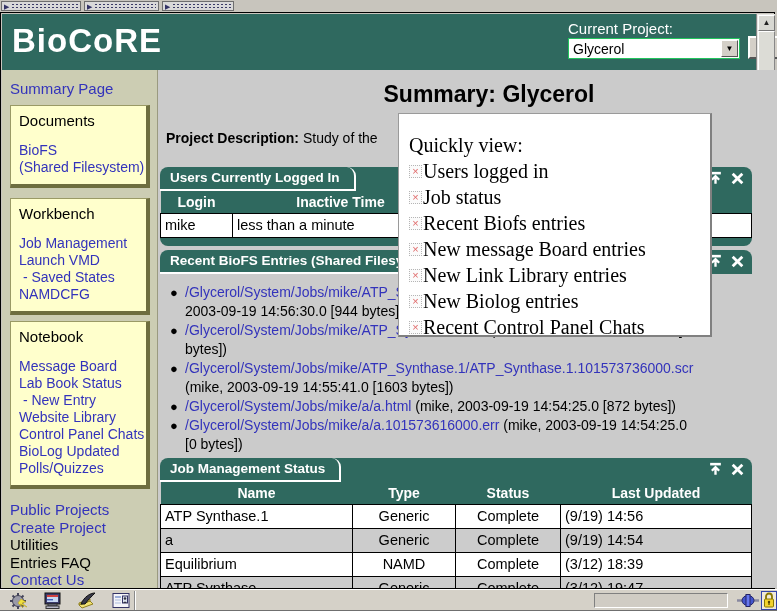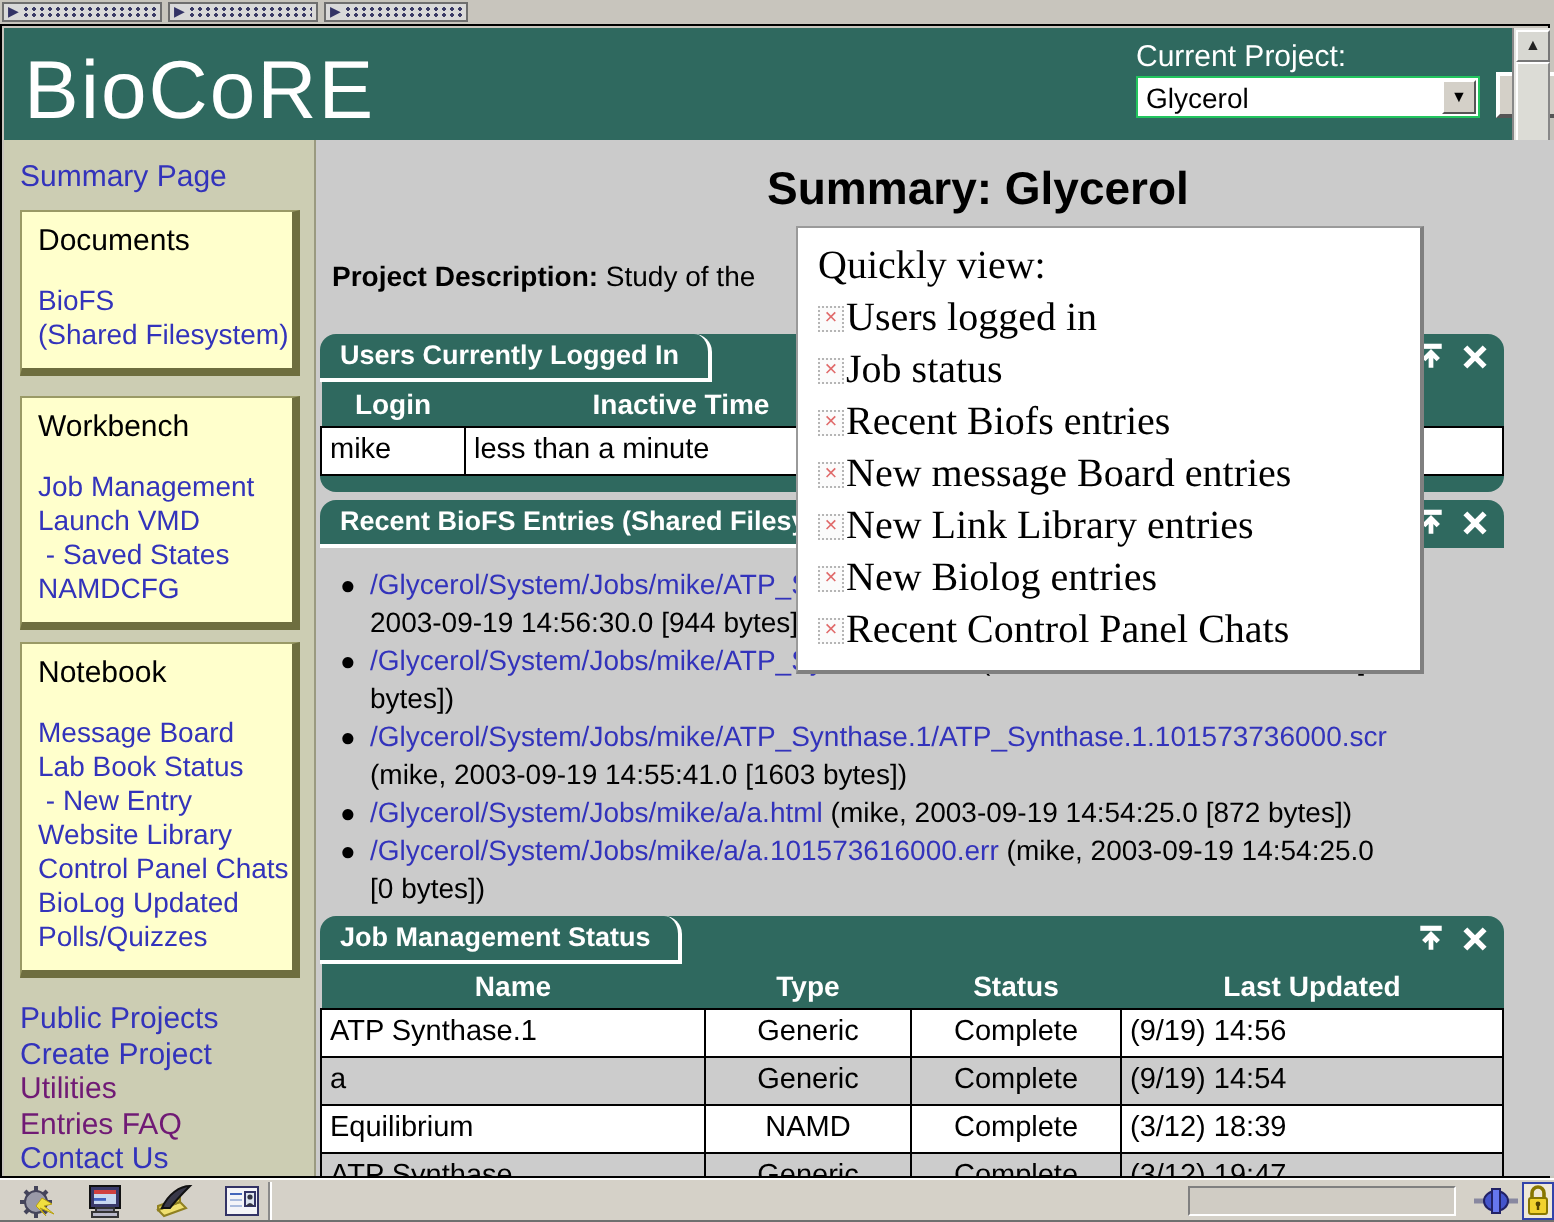--- a/index.html
+++ b/index.html
@@ -17,22 +17,22 @@
   .wm-tab .dots { flex:1; height:6px;
     background-image:radial-gradient(circle, #3a3a66 0.8px, transparent 0.9px);
     background-size:4px 3px; }
 
   
   .window-frame { left:0; top:12px; width:775px; height:577px;
     border:1px solid #000; z-index:0; pointer-events:none; }
 
   
   .page-header { left:2px; top:14px; width:754px; height:56px; background:#2F695F; }
-  .logo { position:absolute; left:10px; top:8px; color:#fff; font-size:41px;
-    font-weight:normal; letter-spacing:1px; }
+  .logo { position:absolute; left:10px; top:8px; color:#fff; font-size:33px;
+    font-weight:bold; letter-spacing:1px; }
   .curproj-label { position:absolute; left:566px; top:6px; color:#fff; font-size:15px; }
   .proj-select { position:absolute; left:566px; top:24px; width:172px; height:21px;
     background:#fff; border:1px solid #22c55e; display:flex; align-items:center; }
   .proj-select .val { flex:1; padding-left:4px; font-size:14px; }
   .proj-select .dd-btn { width:17px; height:17px; margin-right:1px; background:#D4D0C8;
     border:1px solid; border-color:#fff #555 #555 #fff; font-size:8px;
     display:flex; align-items:center; justify-content:center; }
   .btn3d { background:#D4D0C8; border:2px solid; border-color:#fff #555 #555 #fff;
     font-size:13px; color:#222; padding:1px 8px; }
 
@@ -43,21 +43,21 @@
     border:1px solid; border-color:#fff #777 #777 #fff; text-align:center;
     font-size:8px; line-height:14px; color:#222; }
   .sb-thumb { position:absolute; left:1px; top:17px; width:17px; height:150px;
     background:#DCDCD6; border:1px solid; border-color:#fff #888 #888 #fff; }
   .sb-grip { position:absolute; bottom:4px; left:3px; }
 
   
   .sidebar { left:2px; top:70px; width:156px; height:518px; background:#CCCDB3;
     padding:10px 0 0 8px; border-right:1px solid #9a9a80; }
   a, .link { color:#3333BB; text-decoration:none; cursor:pointer; }
-  .link-dark { color:#701a75; }
+  .link-dark { color:#000000; }
   .slink { font-size:15px; line-height:17px; }
   .side-box { background:#FFFFCC; width:140px; margin:8px 0 0 0;
     border:1px solid #9a9a66; border-right:4px solid #6e6e3f;
     border-bottom:4px solid #6e6e3f; padding:6px 6px 8px 8px; }
   .side-box .bx-title { font-size:15px; color:#000; margin-bottom:13px; }
   .side-box .bx-link { display:block; font-size:14px; line-height:17px; white-space:pre; }
   .nav-links { margin-top:12px; }
   .nav-links .nl { display:block; font-size:15px; line-height:17.5px; }
   .side-rule { width:138px; height:0; border-top:2px solid #111; margin:11px 0 10px 0; }
 
@@ -92,21 +92,21 @@
   .biofs-list { position:absolute; top:213px; left:10px; width:575px;
     font-size:14px; line-height:19px; }
   .biofs-item { position:relative; padding-left:17px; }
   .biofs-item .bullet { position:absolute; left:2px; top:0; color:#000; font-size:13px; }
 
   
   .popup { position:absolute; left:240px; top:43px; width:314px; height:224px;
     background:#fff; border:1px solid #9a9a9a; border-bottom:2px solid #808080;
     border-right:2px solid #808080; z-index:20; padding:6px 8px 4px 10px;
     font-family:"Liberation Serif", serif; font-size:20px; color:#000; }
-  .popup .p-title { line-height:26px; }
+  .popup .p-title { line-height:26px;margin-top:12px; }
   .popup .p-item { display:flex; align-items:center; line-height:26px; height:26px; }
   .broken-img { width:13px; height:13px; border:1px dotted #b5b5b5; background:#fbfbfb;
     color:#e06a6a; font-size:11px; line-height:11px; text-align:center;
     font-family:"Liberation Sans",sans-serif; margin-right:1px; flex:0 0 13px; }
 
   
   .taskbar { left:0; top:589px; width:777px; height:22px; background:#D5D1C8;
     border-top:1px solid #fff; border-bottom:1px solid #6f6f6f; }
   .tb-icon { position:absolute; top:1px; width:22px; height:19px; cursor:pointer; }
   .tb-sep { position:absolute; left:134px; top:1px; width:2px; height:19px;

